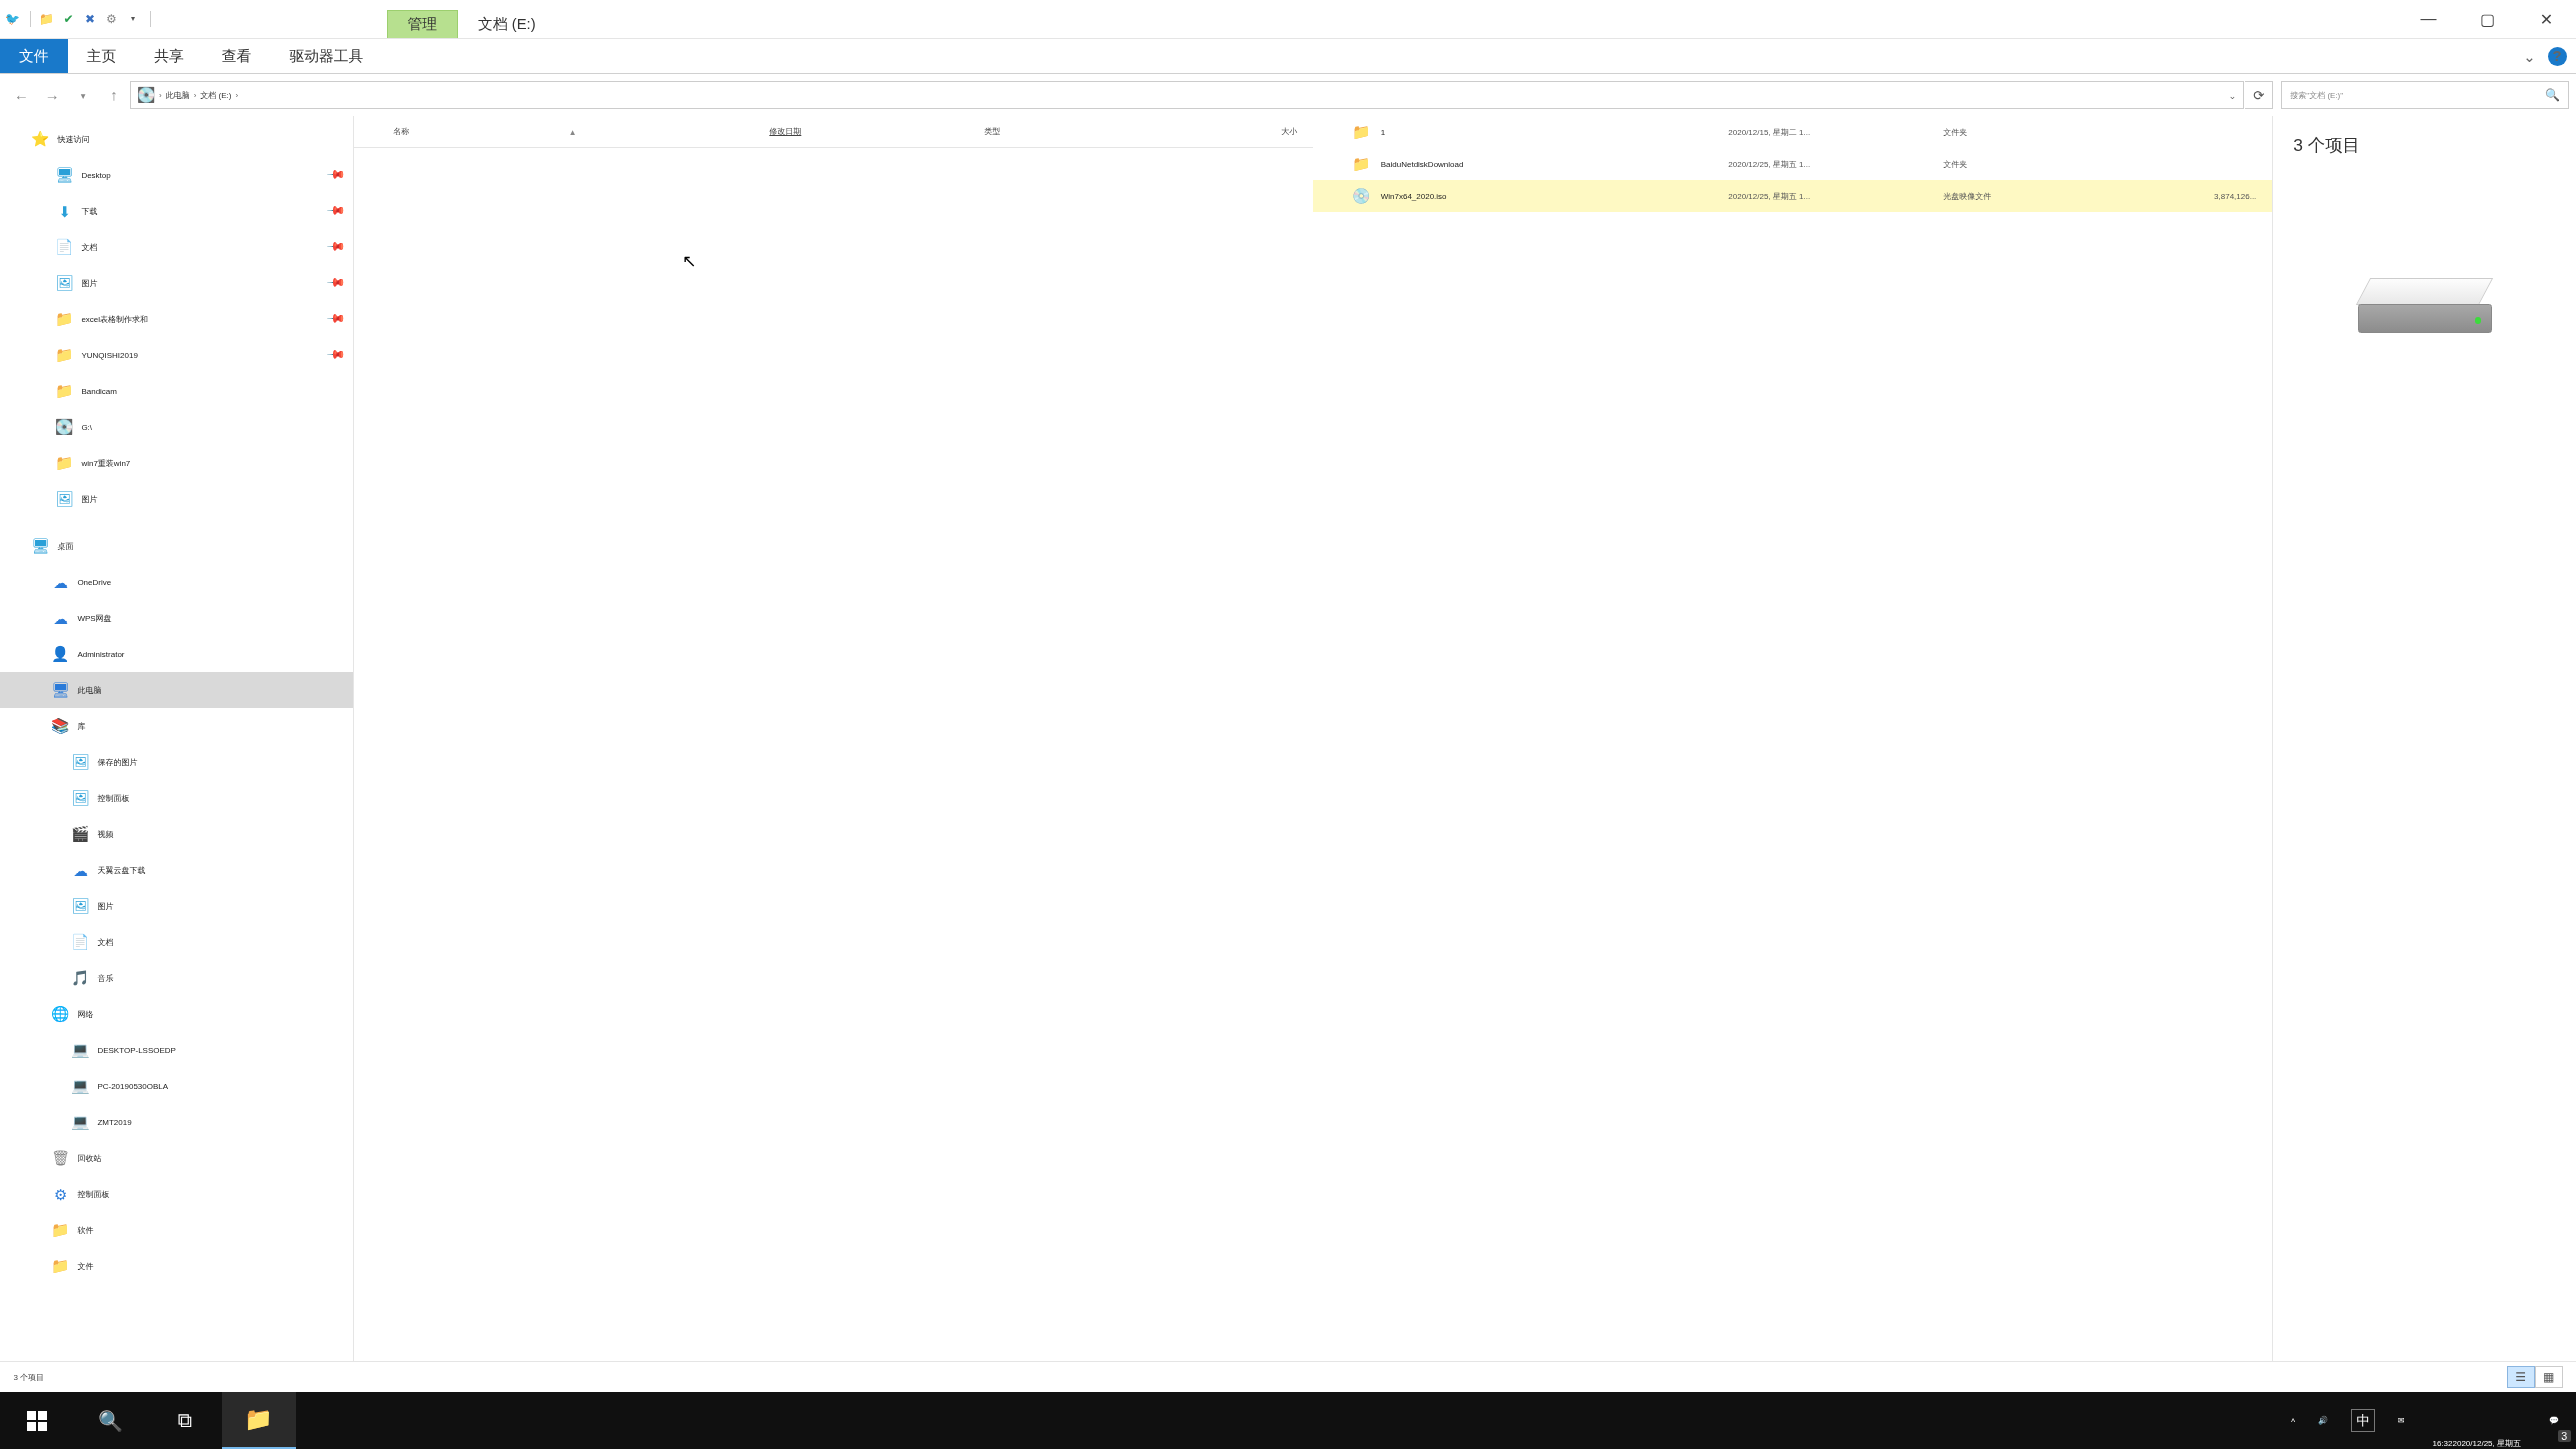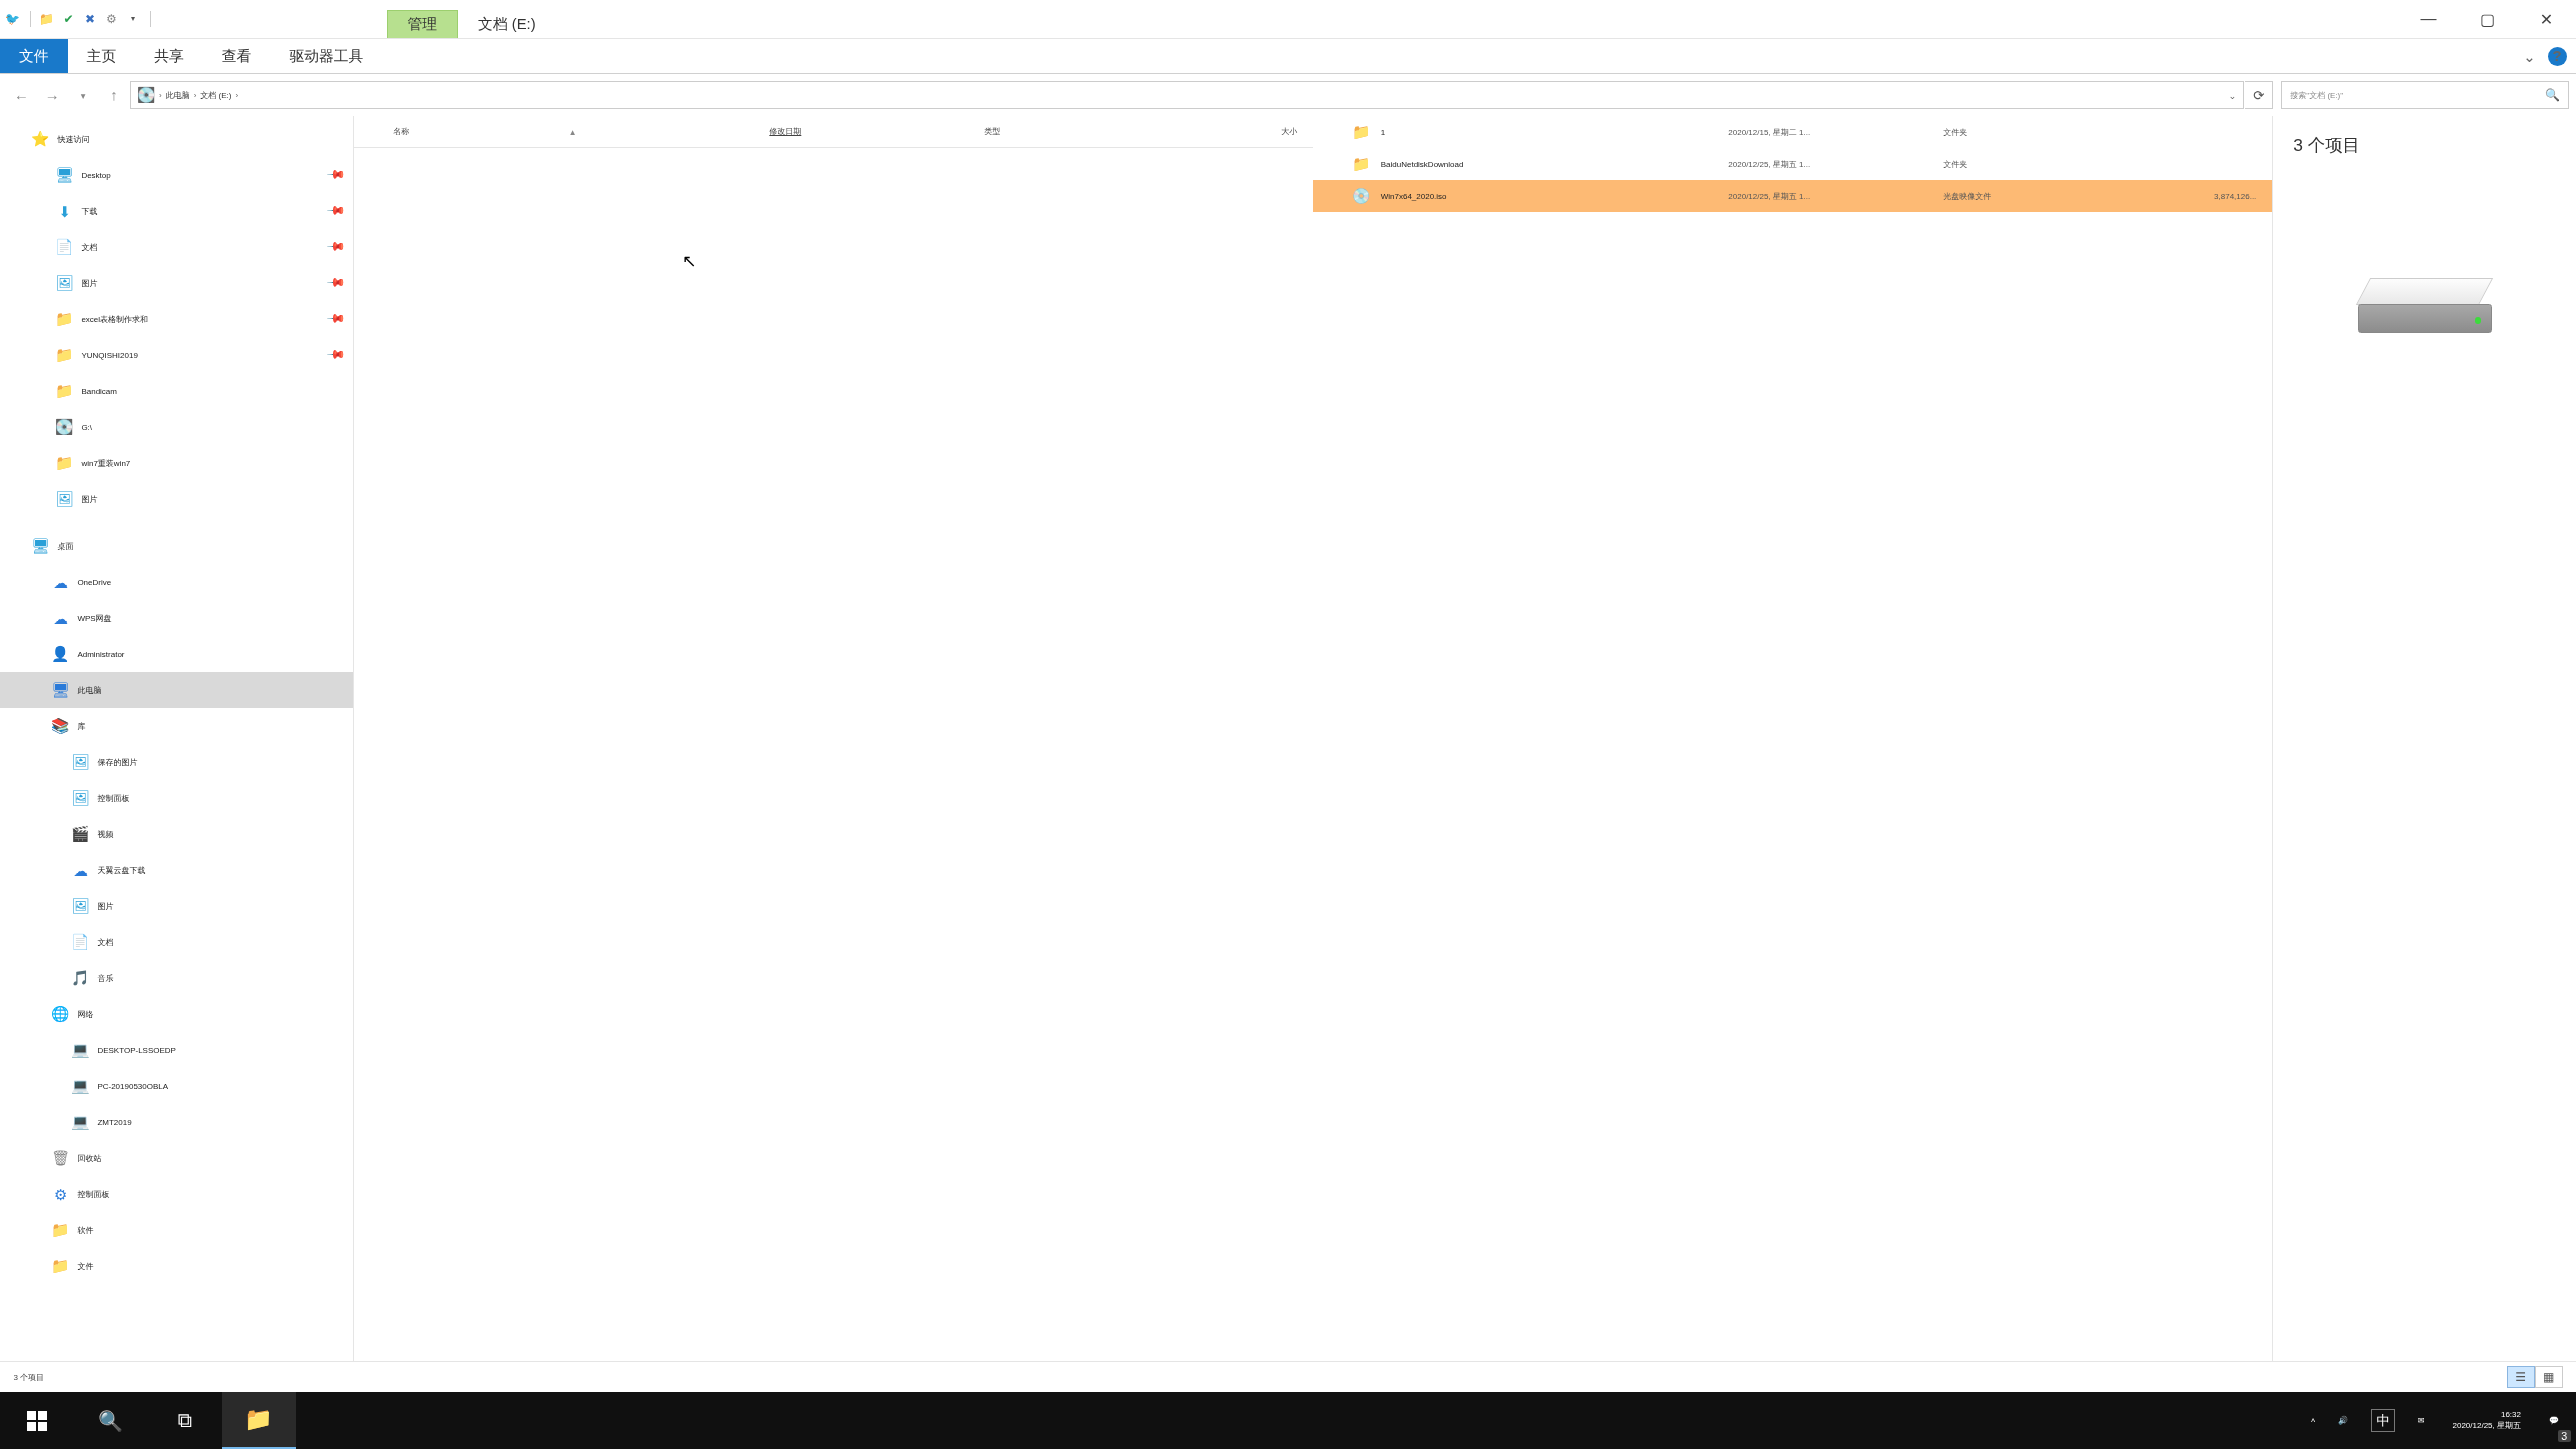--- a/index.html
+++ b/index.html
@@ -62,21 +62,21 @@
 
 .filepane { flex:1; display:flex; flex-direction:row; }
 .columns { height:32px; display:flex; align-items:center; border-bottom:0.7px solid #e5e5e5; font-size:14.8px; color:#444; padding-left:39px; }
 .col-name { width:376px; display:flex; align-items:center; gap:40px; }
 .col-name .sort { font-size:9.4px; color:#888; margin-left:121px; }
 .col-date { width:215px;text-decoration:underline; }
 .col-type { width:181px; }
 .col-size { width:148px; text-align:right; padding-right:16px; }
 .rows { flex:1; overflow:auto; }
 .row { height:32px; display:flex; align-items:center; padding-left:39px; font-size:14.8px; color:#222; }
-.row.selected { background:#fdba74; }
+.row.selected { background:#fef9c3; }
 .row .c-name { width:376px; display:flex; align-items:center; gap:9.4px; }
 .row .c-date { width:215px; color:#555; }
 .row .c-type { width:181px; color:#555; }
 .row .c-size { width:148px; text-align:right; padding-right:16px; color:#555; }
 .fico { width:19px; height:19px; display:flex; align-items:center; justify-content:center; font-size:14.8px; }
 .fico.folder::before { content:"📁"; color:#f0c04a; }
 .fico.iso::before { content:"💿"; color:#bbb; }
 .cursor { position:absolute; left:682px; top:251px; font-size:17.4px; color:#000; pointer-events:none; z-index:50; }
 
 .preview { width:409px; border-left:0.7px solid #e5e5e5; padding:17.4px 20px; display:flex; flex-direction:column; align-items:center; }
@@ -94,21 +94,21 @@
 
 
 .taskbar { position:absolute; left:0; bottom:0; width:2576px; height:57px; background:#101010; display:flex; align-items:stretch; color:#fff; }
 .tb-btn { width:74px; display:flex; align-items:center; justify-content:center; font-size:20px; }
 .tb-btn.start svg { width:24px; height:24px; }
 .tb-btn.active { background:#2a2a2a; border-bottom:2.7px solid #76b9ed; }
 .tb-btn .icon-folder { font-size:23px; }
 .tb-spacer { flex:1; }
 .tray { display:flex; align-items:center; gap:23px; padding:0 16px; font-size:14.8px; }
 .tray .ime { border:0.7px solid #777; padding:1.3px 4px; font-size:13.4px; }
-.clock { display:flex; flex-direction:column; align-items:flex-end; justify-content:center; padding:0 12px; font-size:13.4px; line-height:1.3; }
+.clock { display:flex; flex-direction:row; align-items:flex-end; justify-content:center; padding:0 12px; font-size:13.4px; line-height:1.3; }
 .notif { width:43px; display:flex; align-items:center; justify-content:center; position:relative; }
 .notif .badge { position:absolute; right:5.4px; bottom:6.7px; background:#444; color:#fff; font-size:10.7px; padding:0 3.4px; border-radius:2px; }
 </style>
 </head>
 <body>
 
 <div class="window">
 
   <div class="titlebar">
     <div class="titlebar-left">

